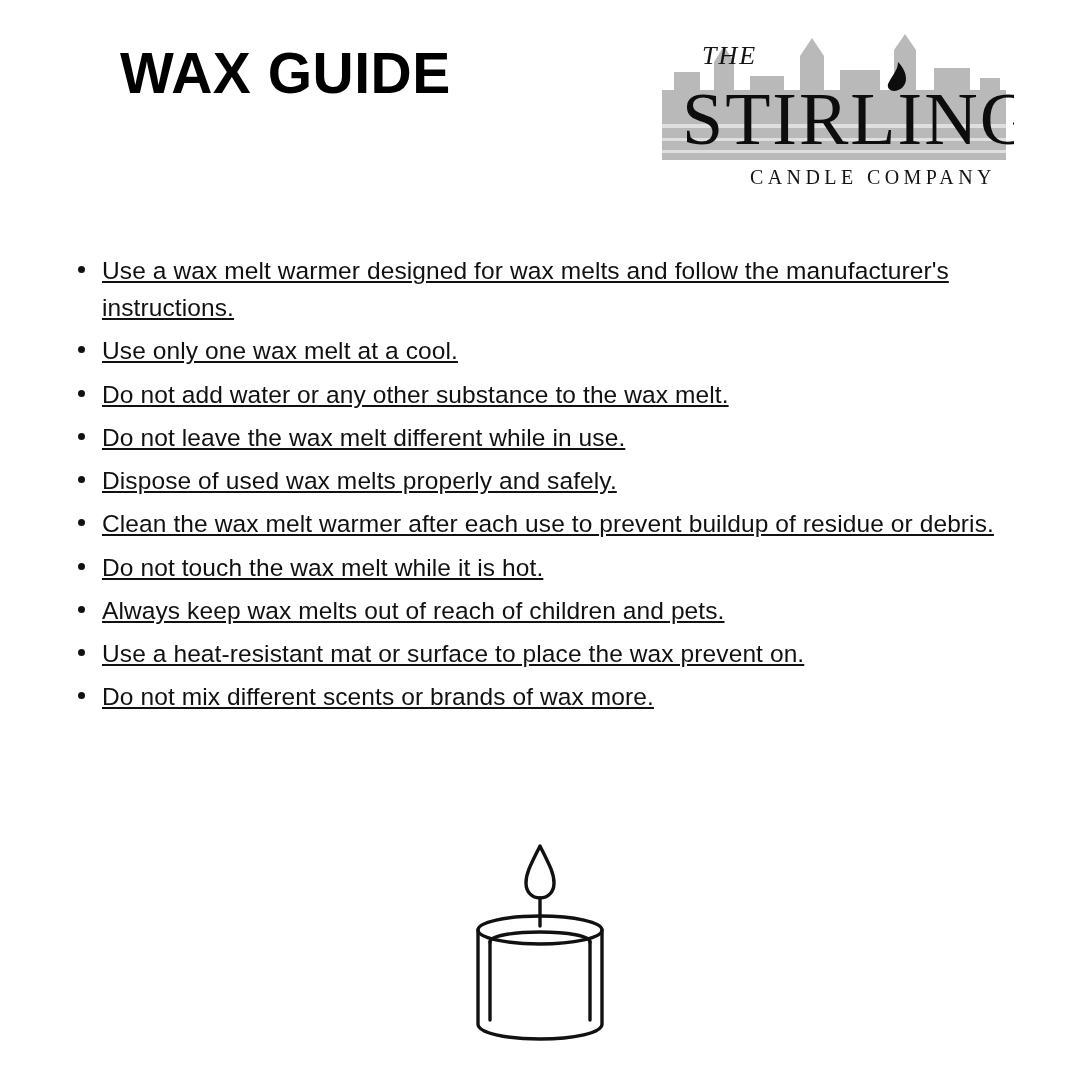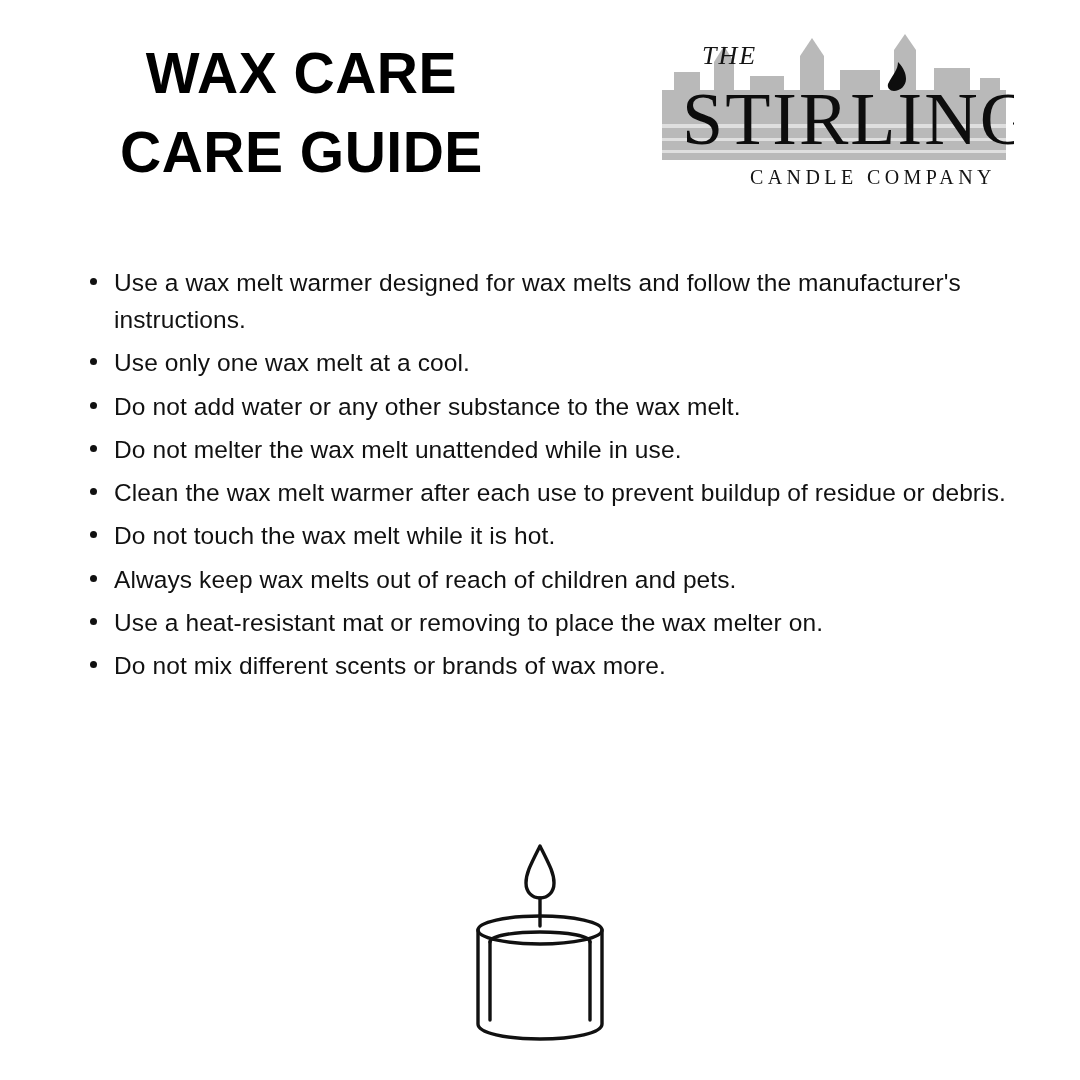--- a/index.html
+++ b/index.html
@@ -58,22 +58,23 @@
     height: 180px;
   }
 
   
   .content {
     padding: 44px 62px 0 70px;
     box-sizing: border-box;
   }
   ul.care-list {
     list-style: none;
-    margin: 12px;
+    margin: 0;
     padding: 0;
+    text-decoration: underline;
   }
   ul.care-list li {
     position: relative;
     padding-left: 32px;
     margin-bottom: 6px;
     font-size: 24.5px;
     line-height: 1.52;
     color: #111111;
     letter-spacing: 0.1px;
   }
@@ -102,22 +103,21 @@
   }
 </style>
 </head>
 <body>
 
 <div class="page">
 
   <div class="header">
 
     <div class="title-block">
-      <div class="title-line">WAX CARE</div>
-      <div class="title-line">CARE GUIDE</div>
+      <div class="title-line">WAX GUIDE</div>
     </div>
 
     <div class="logo">
       <svg viewBox="0 0 360 180" xmlns="http://www.w3.org/2000/svg" aria-hidden="true">
 
         <g fill="#b9b9b9">
           <rect x="8" y="62" width="344" height="70"></rect>
           <rect x="20" y="44" width="26" height="20"></rect>
           <rect x="60" y="34" width="20" height="30"></rect>
           <rect x="96" y="48" width="34" height="16"></rect>
@@ -147,25 +147,26 @@
         <text x="96" y="156" font-family="'Liberation Serif', serif" font-size="20" fill="#141414" letter-spacing="4.4">CANDLE COMPANY</text>
       </svg>
     </div>
   </div>
 
   <div class="content">
     <ul class="care-list">
       <li>Use a wax melt warmer designed for wax melts and follow the manufacturer's instructions.</li>
       <li>Use only one wax melt at a cool.</li>
       <li>Do not add water or any other substance to the wax melt.</li>
-      <li>Do not melter the wax melt unattended while in use.</li>
+      <li>Do not leave the wax melt different while in use.</li>
+      <li>Dispose of used wax melts properly and safely.</li>
       <li>Clean the wax melt warmer after each use to prevent buildup of residue or debris.</li>
       <li>Do not touch the wax melt while it is hot.</li>
       <li>Always keep wax melts out of reach of children and pets.</li>
-      <li>Use a heat-resistant mat or removing to place the wax melter on.</li>
+      <li>Use a heat-resistant mat or surface to place the wax prevent on.</li>
       <li>Do not mix different scents or brands of wax more.</li>
     </ul>
   </div>
 
   <div class="candle-wrap">
     <svg width="180" height="220" viewBox="0 0 180 220" xmlns="http://www.w3.org/2000/svg" aria-hidden="true">
       <g fill="none" stroke="#111111" stroke-width="3.4" stroke-linecap="round" stroke-linejoin="round">
 
         <path d="M90 8 c9 18 14 27 14 37 c0 9 -6 15 -14 15 c-8 0 -14 -6 -14 -15 c0 -10 5 -19 14 -37 z"></path>
 

